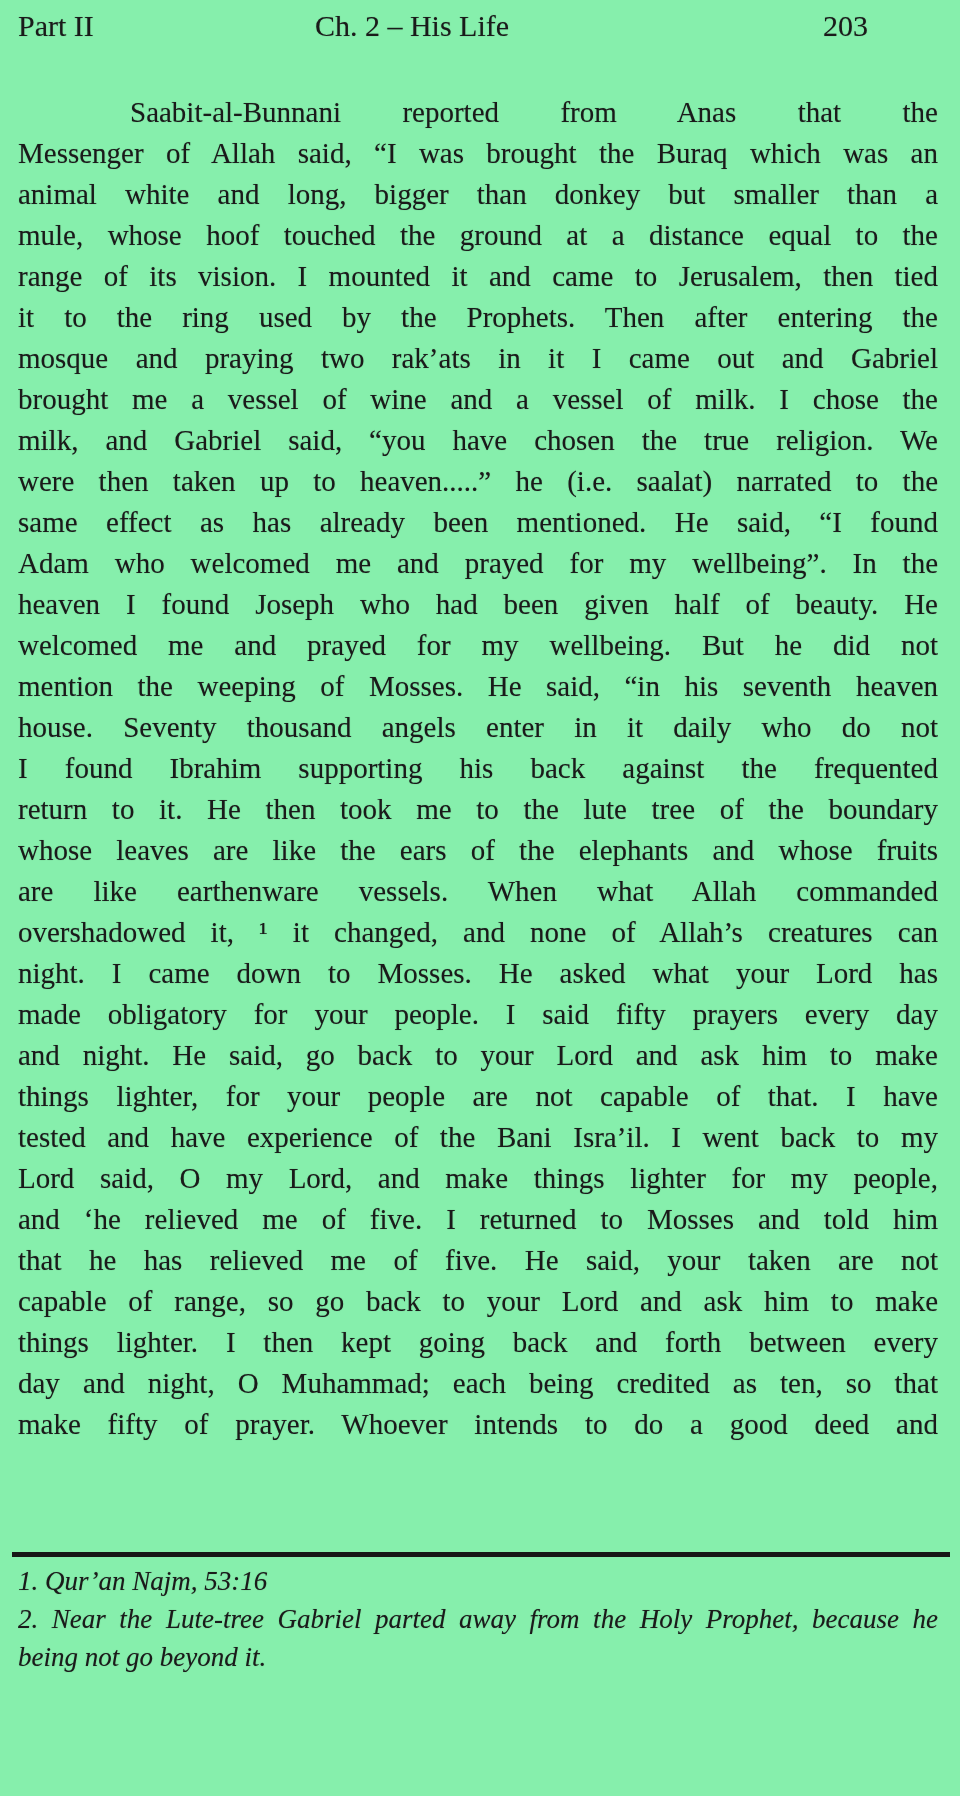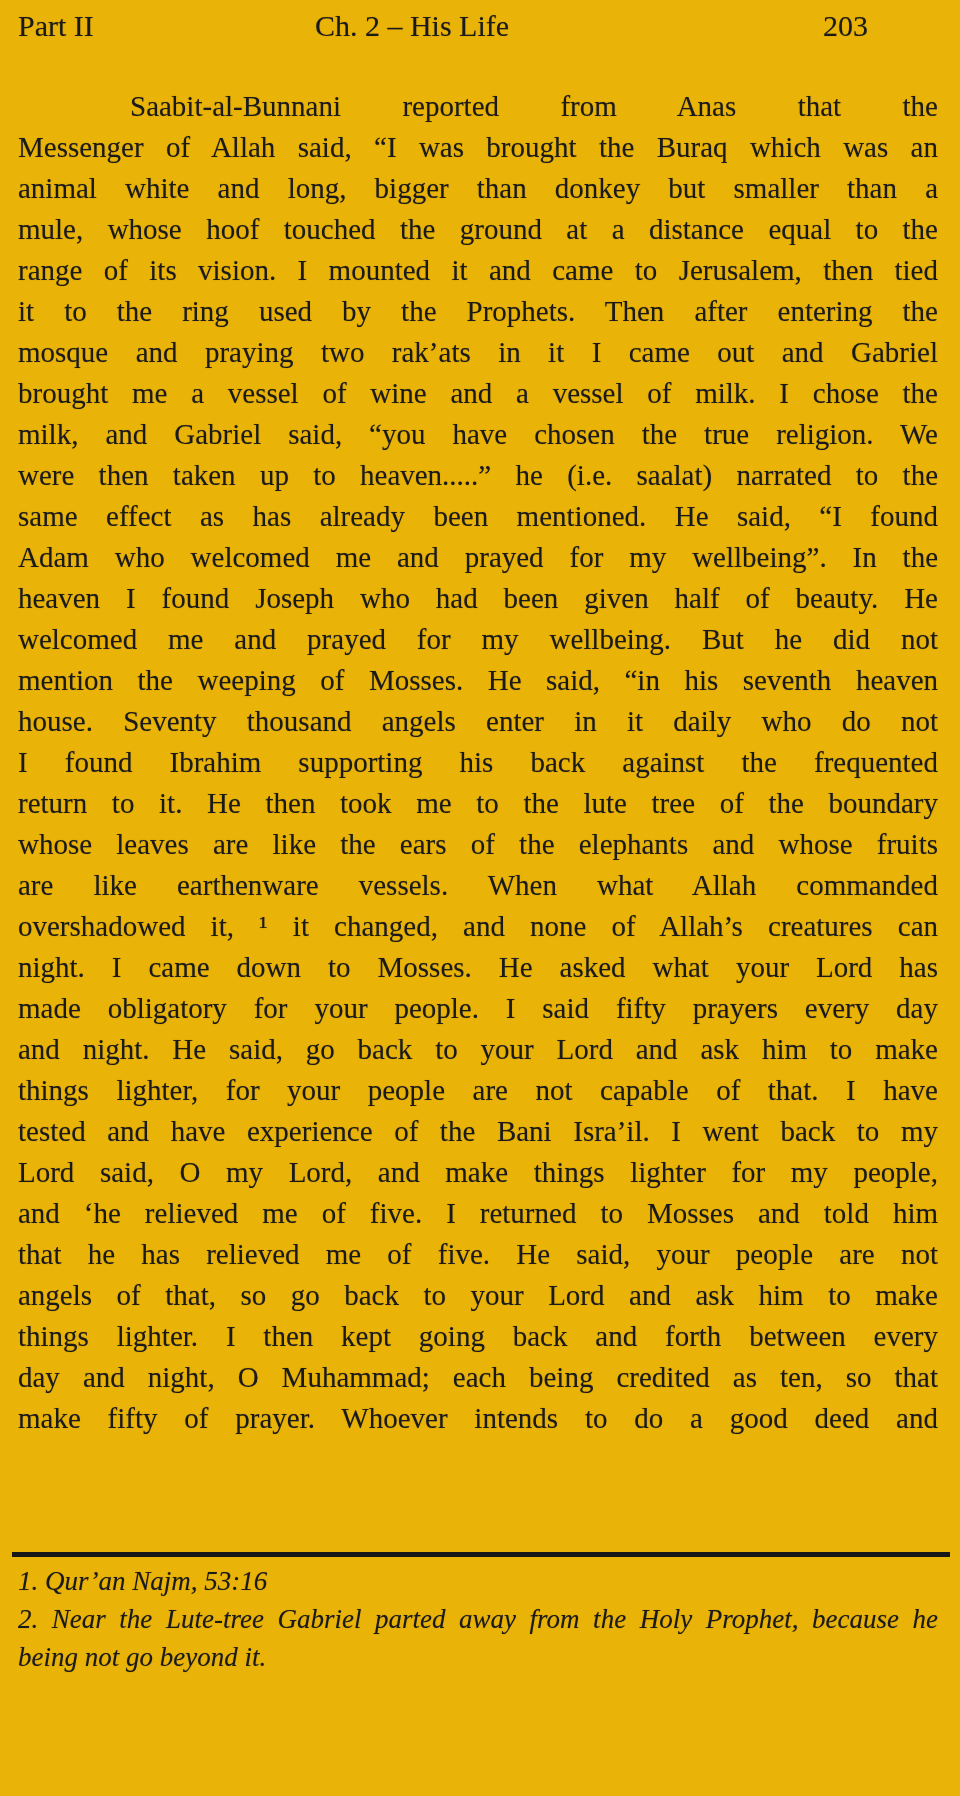--- a/index.html
+++ b/index.html
@@ -1,40 +1,40 @@
 <!DOCTYPE html>
 <html><head>
 <meta charset="utf-8">
 <style>
   html, body { margin: 0; padding: 0; }
   .page {
     position: relative;
     width: 960px;
     height: 1796px;
-    background: #eab308;
+    background: #86efac;
     font-family: "Liberation Serif", serif;
     color: #1a1a1a;
     overflow: hidden;
     text-shadow: 0 0 1px rgba(25,25,25,0.35);
   }
   .header { position: absolute; top: 0; left: 0; width: 100%; height: 60px; }
   .header span {
     position: absolute;
     top: 8px;
     font-size: 30px;
     line-height: 36px;
     white-space: nowrap;
   }
   .header-left   { left: 18px; }
   .header-center { left: 412px; transform: translateX(-50%); }
   .header-right  { left: 823px; }
 
   .body-text {
     position: absolute;
-    top: 86px;
+    top: 92px;
     left: 18px;
     width: 920px;
     font-size: 29px;
     line-height: 41px;
   }
   .line {
     height: 41px;
     overflow: hidden;
     text-align: justify;
     text-align-last: justify;
@@ -100,22 +100,22 @@
     <div class="line">whose leaves are like the ears of the elephants and whose fruits</div>
     <div class="line">are like earthenware vessels. When what Allah commanded</div>
     <div class="line">overshadowed it, ¹ it changed, and none of Allah’s creatures can</div>
     <div class="line">night. I came down to Mosses. He asked what your Lord has</div>
     <div class="line">made obligatory for your people. I said fifty prayers every day</div>
     <div class="line">and night. He said, go back to your Lord and ask him to make</div>
     <div class="line">things lighter, for your people are not capable of that. I have</div>
     <div class="line">tested and have experience of the Bani Isra’il. I went back to my</div>
     <div class="line">Lord said, O my Lord, and make things lighter for my people,</div>
     <div class="line">and ‘he relieved me of five. I returned to Mosses and told him</div>
-    <div class="line">that he has relieved me of five. He said, your people are not</div>
-    <div class="line">angels of that, so go back to your Lord and ask him to make</div>
+    <div class="line">that he has relieved me of five. He said, your taken are not</div>
+    <div class="line">capable of range, so go back to your Lord and ask him to make</div>
     <div class="line">things lighter. I then kept going back and forth between every</div>
     <div class="line">day and night, O Muhammad; each being credited as ten, so that</div>
     <div class="line">make fifty of prayer. Whoever intends to do a good deed and</div>
   </div>
 
   <div class="rule"></div>
 
   <div class="footnotes">
     <div class="fn-line">1. Qur’an Najm, 53:16</div>
     <div class="fn-line justify">2. Near the Lute-tree Gabriel parted away from the Holy Prophet, because he</div>

